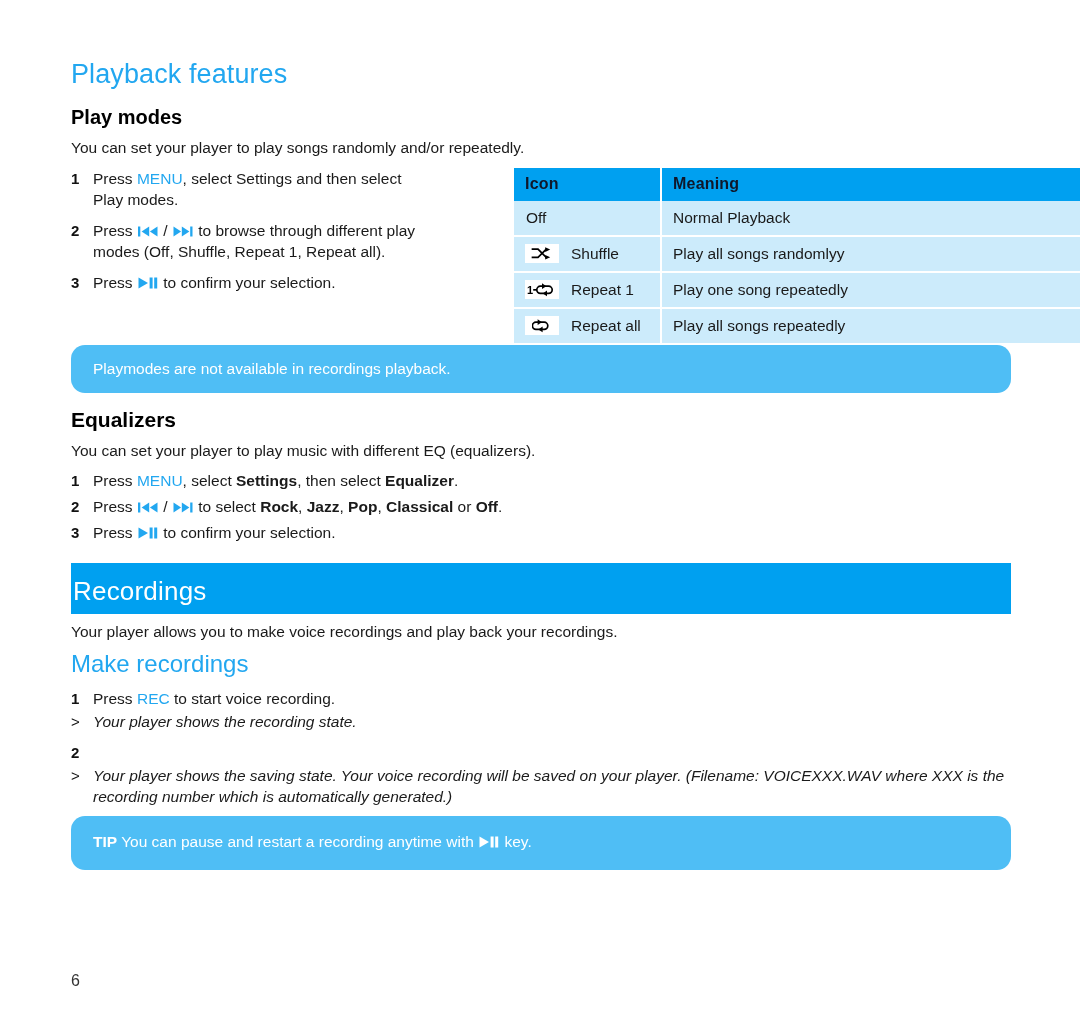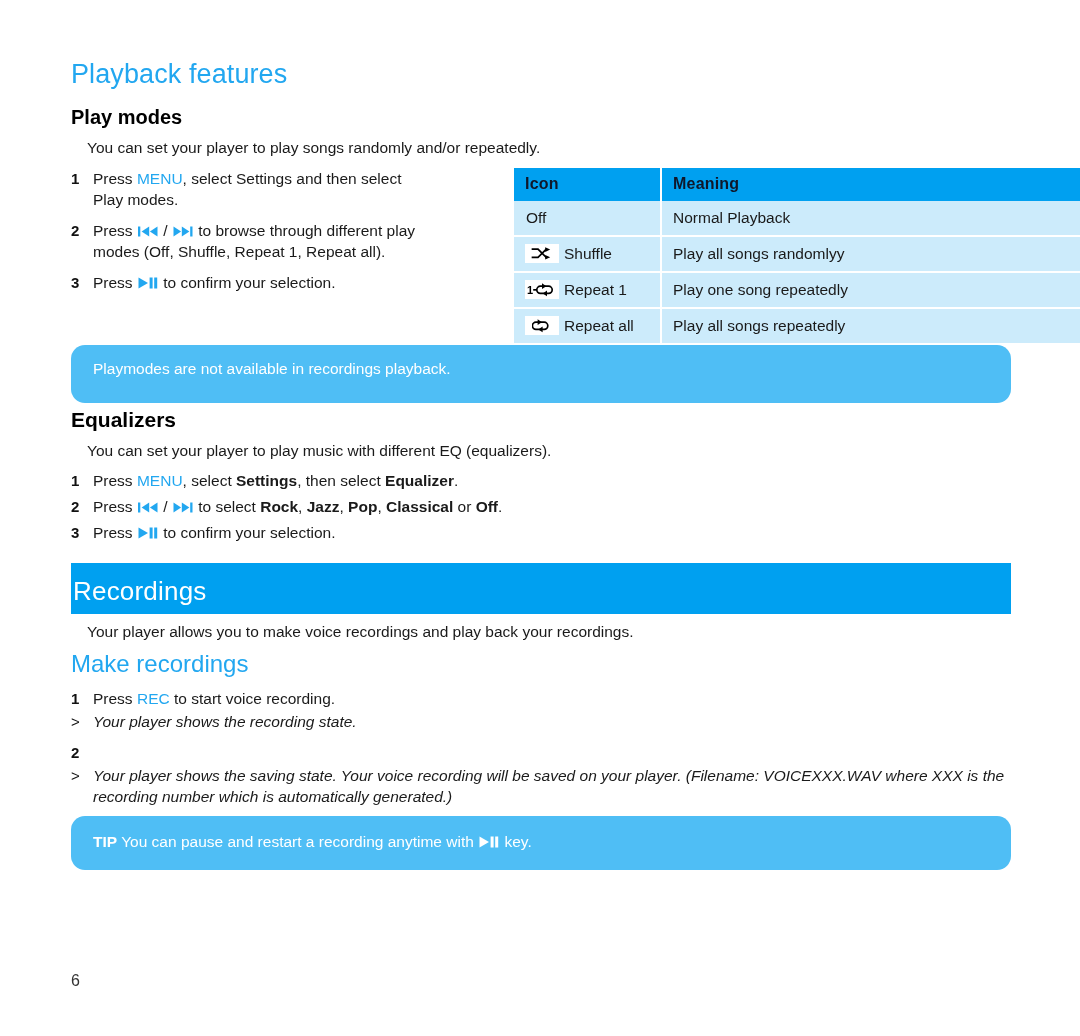--- a/index.html
+++ b/index.html
@@ -46,21 +46,21 @@
     margin: 0;
     position: absolute;
     left: 0;
   }
   .h2-playmodes { top: 106px; }
   .h2-equalizers { top: 408px; font-size: 21px; }
   .h2-makerec { top: 650px; font-size: 24px; font-weight: normal; color: #22A7F0; }
 
   .para {
     position: absolute;
-    left: 16px;
+    left: 0;
     font-size: 15.5px;
     line-height: 20px;
     color: #1a1a1a;
   }
   .para-playmodes { top: 138px; }
   .para-eq { top: 441px; }
   .para-rec { top: 622px; }
 
   
   .steps {
@@ -157,21 +157,21 @@
     padding: 6px 0 7px 11px;
     border-bottom: 2px solid #ffffff;
     height: 21px;
   }
   .modes-table tr:last-child td { border-bottom: none; }
   .modes-table .col-icon { width: 147px; border-right: 2px solid #ffffff; }
   .modes-table .col-meaning { width: 421px; }
   .icon-cell-inner {
     display: flex;
     align-items: flex-end;
-    gap: 5px;
+    gap: 12px;
   }
   .icon-chip {
     background: #ffffff;
     width: 34px;
     height: 19px;
     display: inline-flex;
     align-items: center;
     justify-content: center;
     flex: 0 0 34px;
   }
@@ -186,21 +186,21 @@
     width: 940px;
     background: #4FBEF5;
     border-radius: 14px;
     color: #ffffff;
     font-size: 15.5px;
     box-sizing: border-box;
     padding: 16px 22px;
   }
   .callout-playmodes {
     top: 345px;
-    height: 58px;
+    height: 48px;
     padding-top: 15px;
   }
   .callout-tip {
     top: 816px;
     height: 54px;
     padding-top: 17px;
   }
   .callout-tip .tip-label { font-weight: bold; }
 
   

